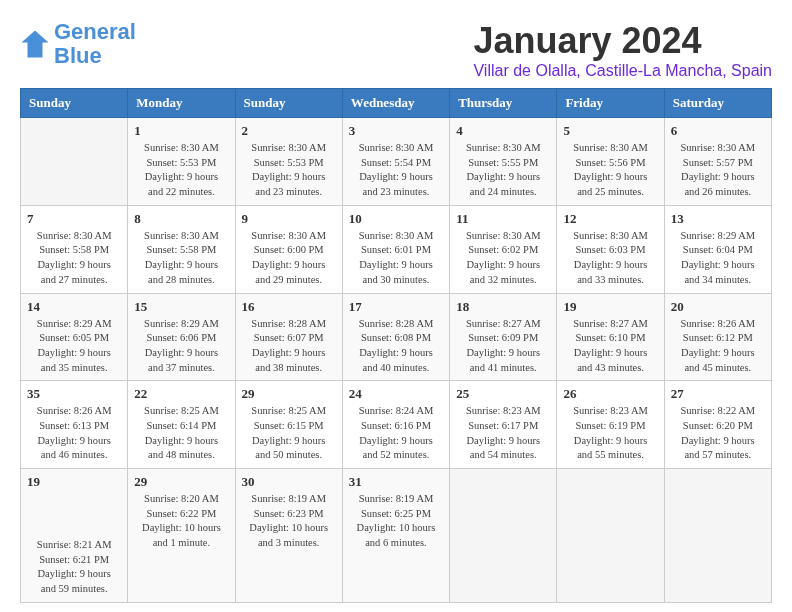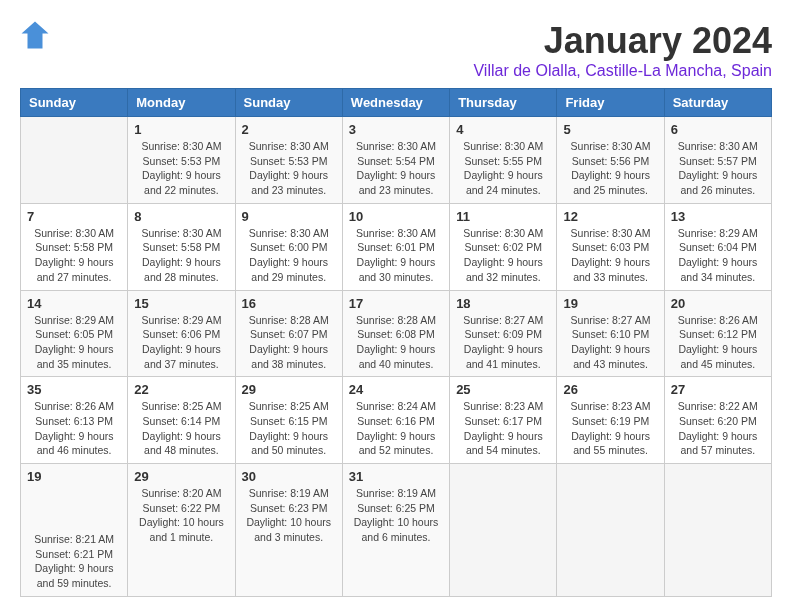--- a/index.html
+++ b/index.html
@@ -28,35 +28,35 @@
     }
     .logo-text span {
       color: #4a90d9;
     }
     .logo-icon {
       width: 30px;
       height: 30px;
       margin-right: 4px;
     }
     .title-area {
-      text-align: right;
     }
     .calendar-title {
       font-size: 36px;
       font-weight: bold;
       color: #333;
     }
     .calendar-subtitle {
       font-size: 16px;
       color: #6d28d9;
     }
     table {
       width: 100%;
       border-collapse: collapse;
       table-layout: fixed;
+      font-family: Liberation Serif, serif;
     }
     thead tr th {
       background-color: #3a7abf;
       color: #fff;
       text-align: left;
       padding: 6px 8px;
       font-size: 13px;
       font-weight: bold;
       border: 1px solid #2e6aa8;
     }
@@ -93,20 +93,24 @@
     }
   </style>
 </head>
 <body>
 
 <div class="header-logo">
   <div class="logo-area">
     <svg class="logo-icon" viewBox="0 0 40 40">
       <polygon points="20,2 38,18 30,18 30,38 10,38 10,18 2,18" fill="#4a90d9"></polygon>
     </svg>
+    <div class="logo-text">
+      <div><span>General</span></div>
+      <div><span style="color:#4a90d9;">Blue</span></div>
+    </div>
   </div>
   <div class="title-area">
     <div class="calendar-title">January 2024</div>
     <div class="calendar-subtitle">Villar de Olalla, Castille-La Mancha, Spain</div>
   </div>
 </div>
 
 <table>
   <thead>
     <tr>

